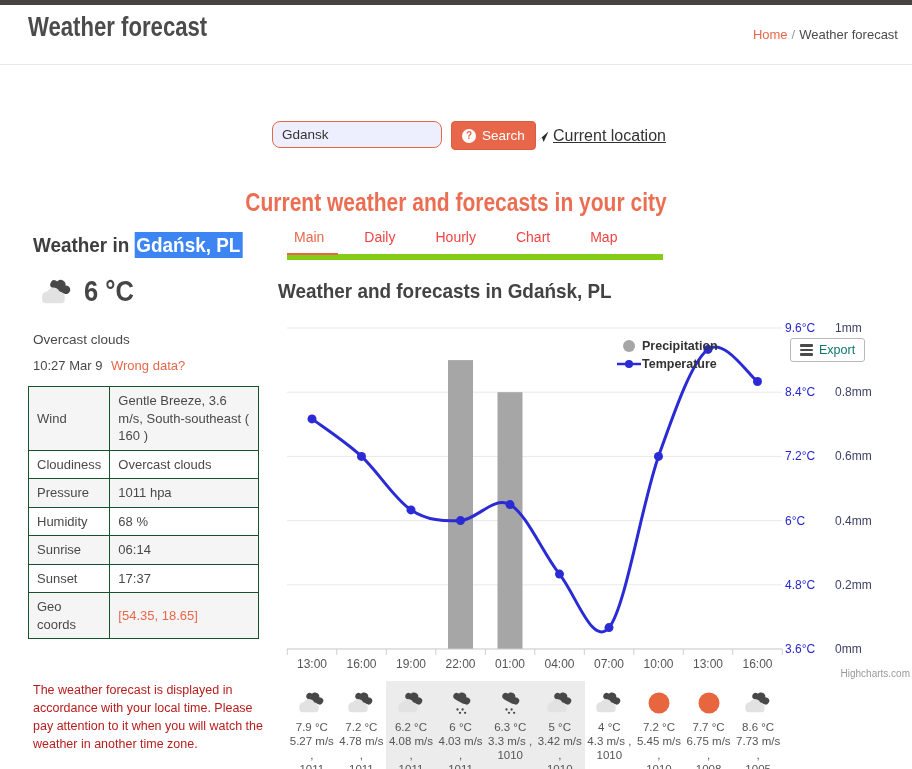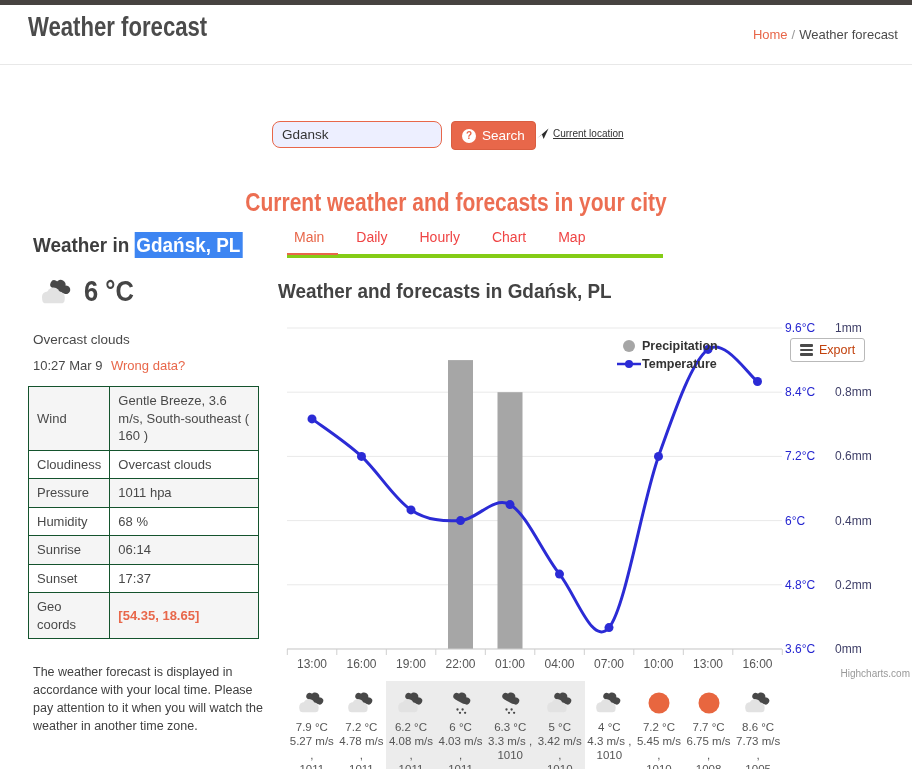--- a/index.html
+++ b/index.html
@@ -17,60 +17,60 @@
   .header-divider { position:absolute; left:0; top:64px; width:912px; height:1px; background:#e8e8e8; }
 
   .search-input { position:absolute; left:272px; top:121px; width:170px; height:27px;
                   border:1px solid var(--accent); border-radius:8px; background:#edefff;
                   padding:0 9px; font-size:13.5px; color:#333; font-family:inherit; }
   .search-btn { position:absolute; left:451px; top:121px; height:29px; padding:0 10px;
                 background:var(--accent); border:1px solid #d95d40; border-radius:4px;
                 color:#fff; font-size:13.5px; display:flex; align-items:center; gap:6px; cursor:pointer; font-family:inherit; }
   .search-btn .qmark { width:14px; height:14px; border-radius:50%; background:#fff; color:var(--accent);
                        font-size:10px; font-weight:bold; display:flex; align-items:center; justify-content:center; }
-  .cur-loc { position:absolute; left:536px; top:127px; font-size:10px; color:#333;
+  .cur-loc { position:absolute; left:536px; top:127px; font-size:16px; color:#333;
              text-decoration:underline; display:flex; align-items:center; gap:4px; cursor:pointer; }
 
   .page-heading { position:absolute; left:0; top:188px; width:912px; text-align:center;
                   font-size:25px; font-weight:bold; color:#ec6e52; transform:scaleX(0.84); white-space:nowrap; }
 
   .panel-title { position:absolute; left:33px; top:233px; font-size:21px; font-weight:bold; color:#3e3e3e;
                  transform:scaleX(0.9); transform-origin:left top; white-space:nowrap; }
   .panel-title .hl { background:var(--selection); color:#fff; padding:1px 3px 2px 2px; }
   .big-icon { position:absolute; left:34px; top:277px; }
   .big-temp { position:absolute; left:84px; top:275px; font-size:29px; font-weight:bold; color:#454545;
               transform:scaleX(0.88); transform-origin:left top; white-space:nowrap; }
   .condition { position:absolute; left:33px; top:332px; font-size:13.5px; color:#494949; }
   .time-row { position:absolute; left:33px; top:358px; font-size:13px; color:#494949; }
   .time-row .wrong { color:var(--accent); margin-left:5px; cursor:pointer; }
 
   table.wx { position:absolute; left:28px; top:386px; width:231px; border-collapse:collapse;
              font-size:13px; color:#494949; }
   table.wx td { border:1px solid #14532d; padding:5px 8px; vertical-align:middle; line-height:1.35; }
   table.wx td.k { width:78px; }
   table.wx tr.odd { background:#f5f5f5; }
-  table.wx .accent { color:var(--accent); cursor:pointer;font-weight:bold; }
-
-  .note { position:absolute; left:33px; top:663px; width:230px; font-size:12.5px; line-height:1.45; color:#404040; }
-
-  .tabs { position:absolute; left:287px; top:227px; width:376px; display:flex; gap:4px;
-          border-bottom:4px solid #84cc16;align-items:flex-end; }
+  table.wx .accent { color:var(--accent); cursor:pointer; }
+
+  .note { position:absolute; left:33px; top:681px; width:230px; font-size:12.5px; line-height:1.45; color:#b91c1c; }
+
+  .tabs { position:absolute; left:287px; top:227px; width:376px; display:flex; gap:12px;
+          border-bottom:6px solid #84cc16;align-items:flex-end; }
   .tab { font-size:14px; color:#ef4444; padding:2px 14px 9px 14px; cursor:pointer; position:relative; }
   .tab:first-child { padding-left:7px; }
   .tab.active { color:var(--accent); }
   .tab.active::after { content:""; position:absolute; left:0; right:0; bottom:-1px; height:2px; background:var(--accent); }
 
   .section-title { position:absolute; left:278px; top:279px; font-size:21px; font-weight:bold; color:#434343;
                    transform:scaleX(0.9); transform-origin:left top; white-space:nowrap; }
 
   .chart { position:absolute; left:278px; top:321px; width:634px; height:359px; }
   .chart svg { display:block; }
   .export-btn { position:absolute; left:512px; top:17px; height:24px; padding:0 9px;
                 background:#fff; border:1px solid #b9b9b9; border-radius:3px;
-                display:flex; align-items:center; gap:6px; font-size:12.5px; color:#c2410c; cursor:pointer; }
+                display:flex; align-items:center; gap:6px; font-size:12.5px; color:#0f766e; cursor:pointer; }
   .export-btn .burger { display:flex; flex-direction:column; gap:2px; }
   .export-btn .burger i { display:block; width:13px; height:2.5px; background:#4a4a4a; border-radius:1px; }
 
   .strip { position:absolute; left:287px; top:681px; width:496px; height:88px; display:flex; }
   .cell { width:49.6px; text-align:center; padding-top:7px; font-size:11.5px; color:#555; line-height:14px; }
   .cell.night { background:#ececec; }
   .cell .ic { height:32px; display:flex; align-items:center; justify-content:center; }
 </style>
 </head>
 <body>

